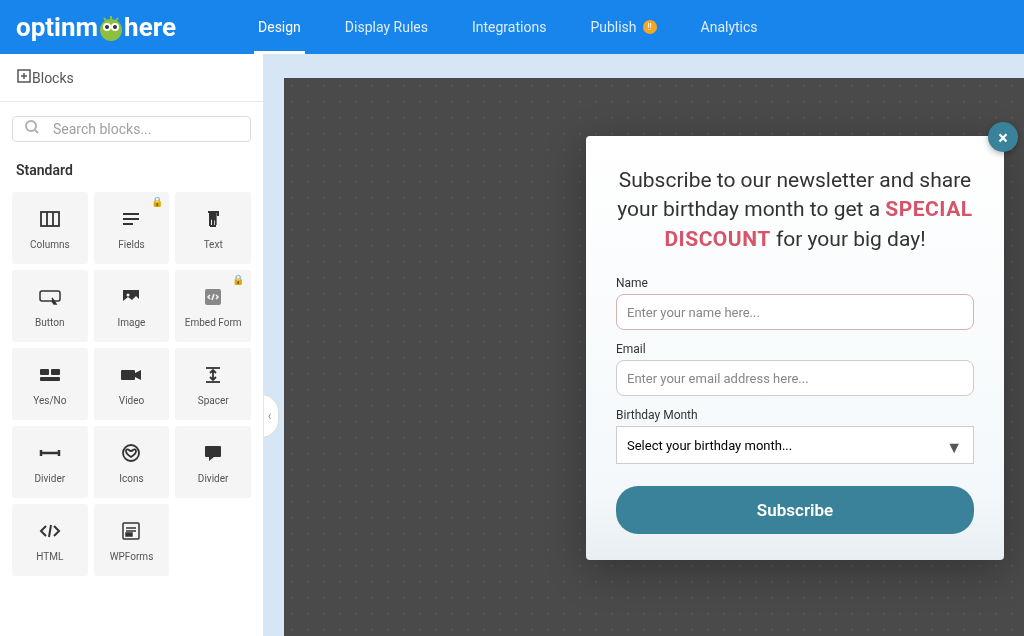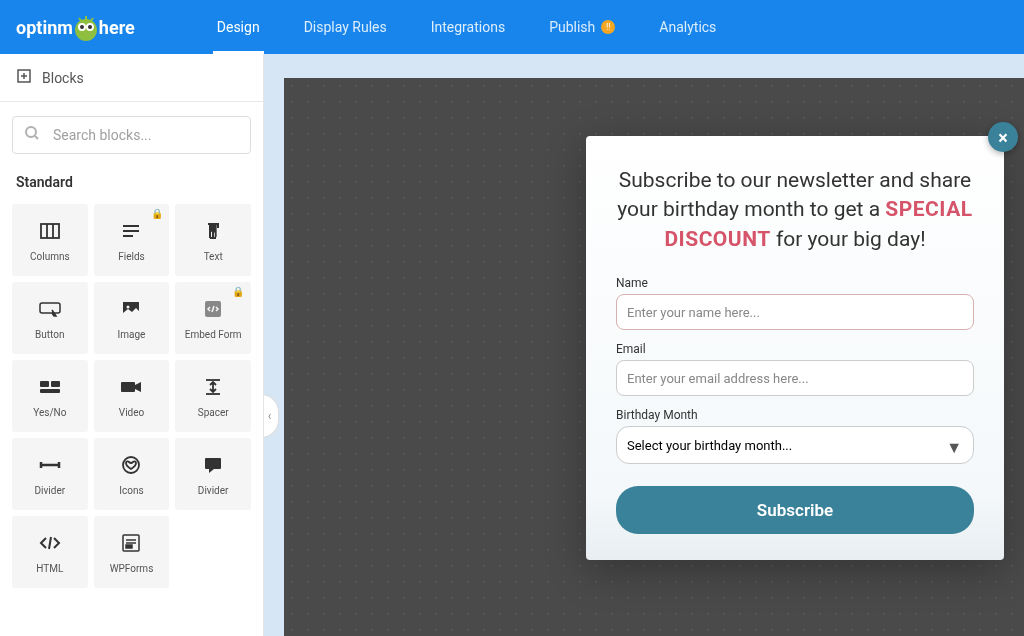--- a/index.html
+++ b/index.html
@@ -1,40 +1,40 @@
 <!DOCTYPE html>
 <html><head>
   <meta charset="utf-8">
   <style>
     * { margin: 0; padding: 0; box-sizing: border-box; font-family: -apple-system, BlinkMacSystemFont, "Segoe UI", Roboto, Arial, sans-serif; }
     body { width: 1024px; height: 636px; overflow: hidden; background: #f5f5f5; }
     
     
     .top-nav { background: #1785eb; height: 54px; display: flex; align-items: center; padding: 0 16px; }
-    .logo { color: white; font-size: 18px; font-weight: bold; display: flex; align-items: center; margin-right: 60px; }
+    .logo { color: white; font-size: 26px; font-weight: bold; display: flex; align-items: center; margin-right: 60px; }
     .logo-monster { display: inline-flex; position: relative; width: 30px; height: 30px; margin: 0 -2px; }
     .logo-monster svg { width: 30px; height: 30px; }
     .nav-items { display: flex; gap: 0; }
     .nav-item { color: rgba(255,255,255,0.85); padding: 0 22px; height: 54px; display: flex; align-items: center; font-size: 14px; cursor: pointer; position: relative; }
     .nav-item.active { color: white; font-weight: 400; }
     .nav-item.active::after { content: ''; position: absolute; bottom: 0; left: 18px; right: 18px; height: 3px; background: white; }
     .nav-badge { background: #f5a623; color: white; width: 14px; height: 14px; border-radius: 50%; font-size: 9px; display: inline-flex; align-items: center; justify-content: center; margin-left: 6px; }
     
     
     .main { display: flex; height: calc(100% - 54px); }
     .sidebar { width: 264px; background: white; border-right: 1px solid #e5e5e5; display: flex; flex-direction: column; }
     
     
-    .blocks-tab { height: 48px; display: flex; align-items: center; padding: 0 16px; border-bottom: 1px solid #e8e8e8; font-size: 14px; color: #555; gap: 10px; }
+    .blocks-tab { height: 48px; display: flex; align-items: center; padding: 0 16px; border-bottom: 1px solid #e8e8e8; font-size: 14px; color: #555; }
     
     
     .search-wrap { padding: 14px 12px 10px; position: relative; }
     .search-input-wrap { position: relative; }
     .search-icon { position: absolute; left: 12px; top: 50%; transform: translateY(-50%); color: #b0b0b0; }
-    .search-input { width: 100%; height: 38px; border: 1px solid #ddd; border-radius: 4px; padding: 0 12px 0 40px; font-size: 14px; color: #333; }
+    .search-input { width: 100%; height: 26px; border: 1px solid #ddd; border-radius: 4px; padding: 0 12px 0 40px; font-size: 14px; color: #333; }
     .search-input::placeholder { color: #a0a0a0; }
     
     
     .sidebar-scroll { flex: 1; overflow-y: auto; padding: 0 12px 20px; position: relative; }
     .sidebar-scroll::-webkit-scrollbar { width: 6px; }
     .sidebar-scroll::-webkit-scrollbar-thumb { background: #d0d0d0; border-radius: 3px; }
     
     .category-title { font-size: 14px; font-weight: 600; color: #333; margin: 10px 4px 14px; }
     
     
@@ -51,21 +51,21 @@
     
     
     .popup { position: absolute; top: 58px; right: 20px; width: 418px; background: linear-gradient(180deg, #ffffff 0%, #f4f8fa 85%, #e8eef2 100%); border-radius: 4px; padding: 30px 30px 26px; box-shadow: 0 10px 40px rgba(0,0,0,0.3); }
     .popup-close { position: absolute; top: -14px; right: -14px; width: 30px; height: 30px; border-radius: 50%; background: #3a8299; color: white; display: flex; align-items: center; justify-content: center; cursor: pointer; font-size: 18px; font-weight: bold; box-shadow: 0 2px 6px rgba(0,0,0,0.3); }
     .popup-headline { text-align: center; font-size: 21px; line-height: 1.4; color: #333; margin-bottom: 22px; font-family: Georgia, serif; }
     .headline-highlight { color: #d6546a; font-weight: bold; letter-spacing: 0.5px; }
     .field-label { font-size: 12px; color: #333; margin-bottom: 4px; display: block; }
     .field-input { width: 100%; height: 36px; border: 1px solid #d8b0b0; border-radius: 8px; padding: 0 10px; font-size: 13px; margin-bottom: 12px; background: white; }
     .field-input.email { border-color: #ccc; }
     .field-input::placeholder { color: #888; }
-    .field-select { width: 100%; height: 38px; border: 1px solid #ccc; border-radius: 13px; padding: 0 10px; font-size: 13px; margin-bottom: 22px; background: white; appearance: none; position: relative; }
+    .field-select { width: 100%; height: 38px; border: 1px solid #ccc; border-radius: 0; padding: 0 10px; font-size: 13px; margin-bottom: 22px; background: white; appearance: none; position: relative; }
     .select-wrap { position: relative; }
     .select-caret { position: absolute; right: 12px; top: 12px; pointer-events: none; color: #555; }
     .subscribe-btn { width: 100%; height: 48px; background: #3a8299; color: white; border: none; border-radius: 22px; font-size: 17px; font-weight: 600; cursor: pointer; }
   </style>
 </head>
 <body>
 
 <div class="top-nav">
   <div class="logo">
     <span>optinm</span>

